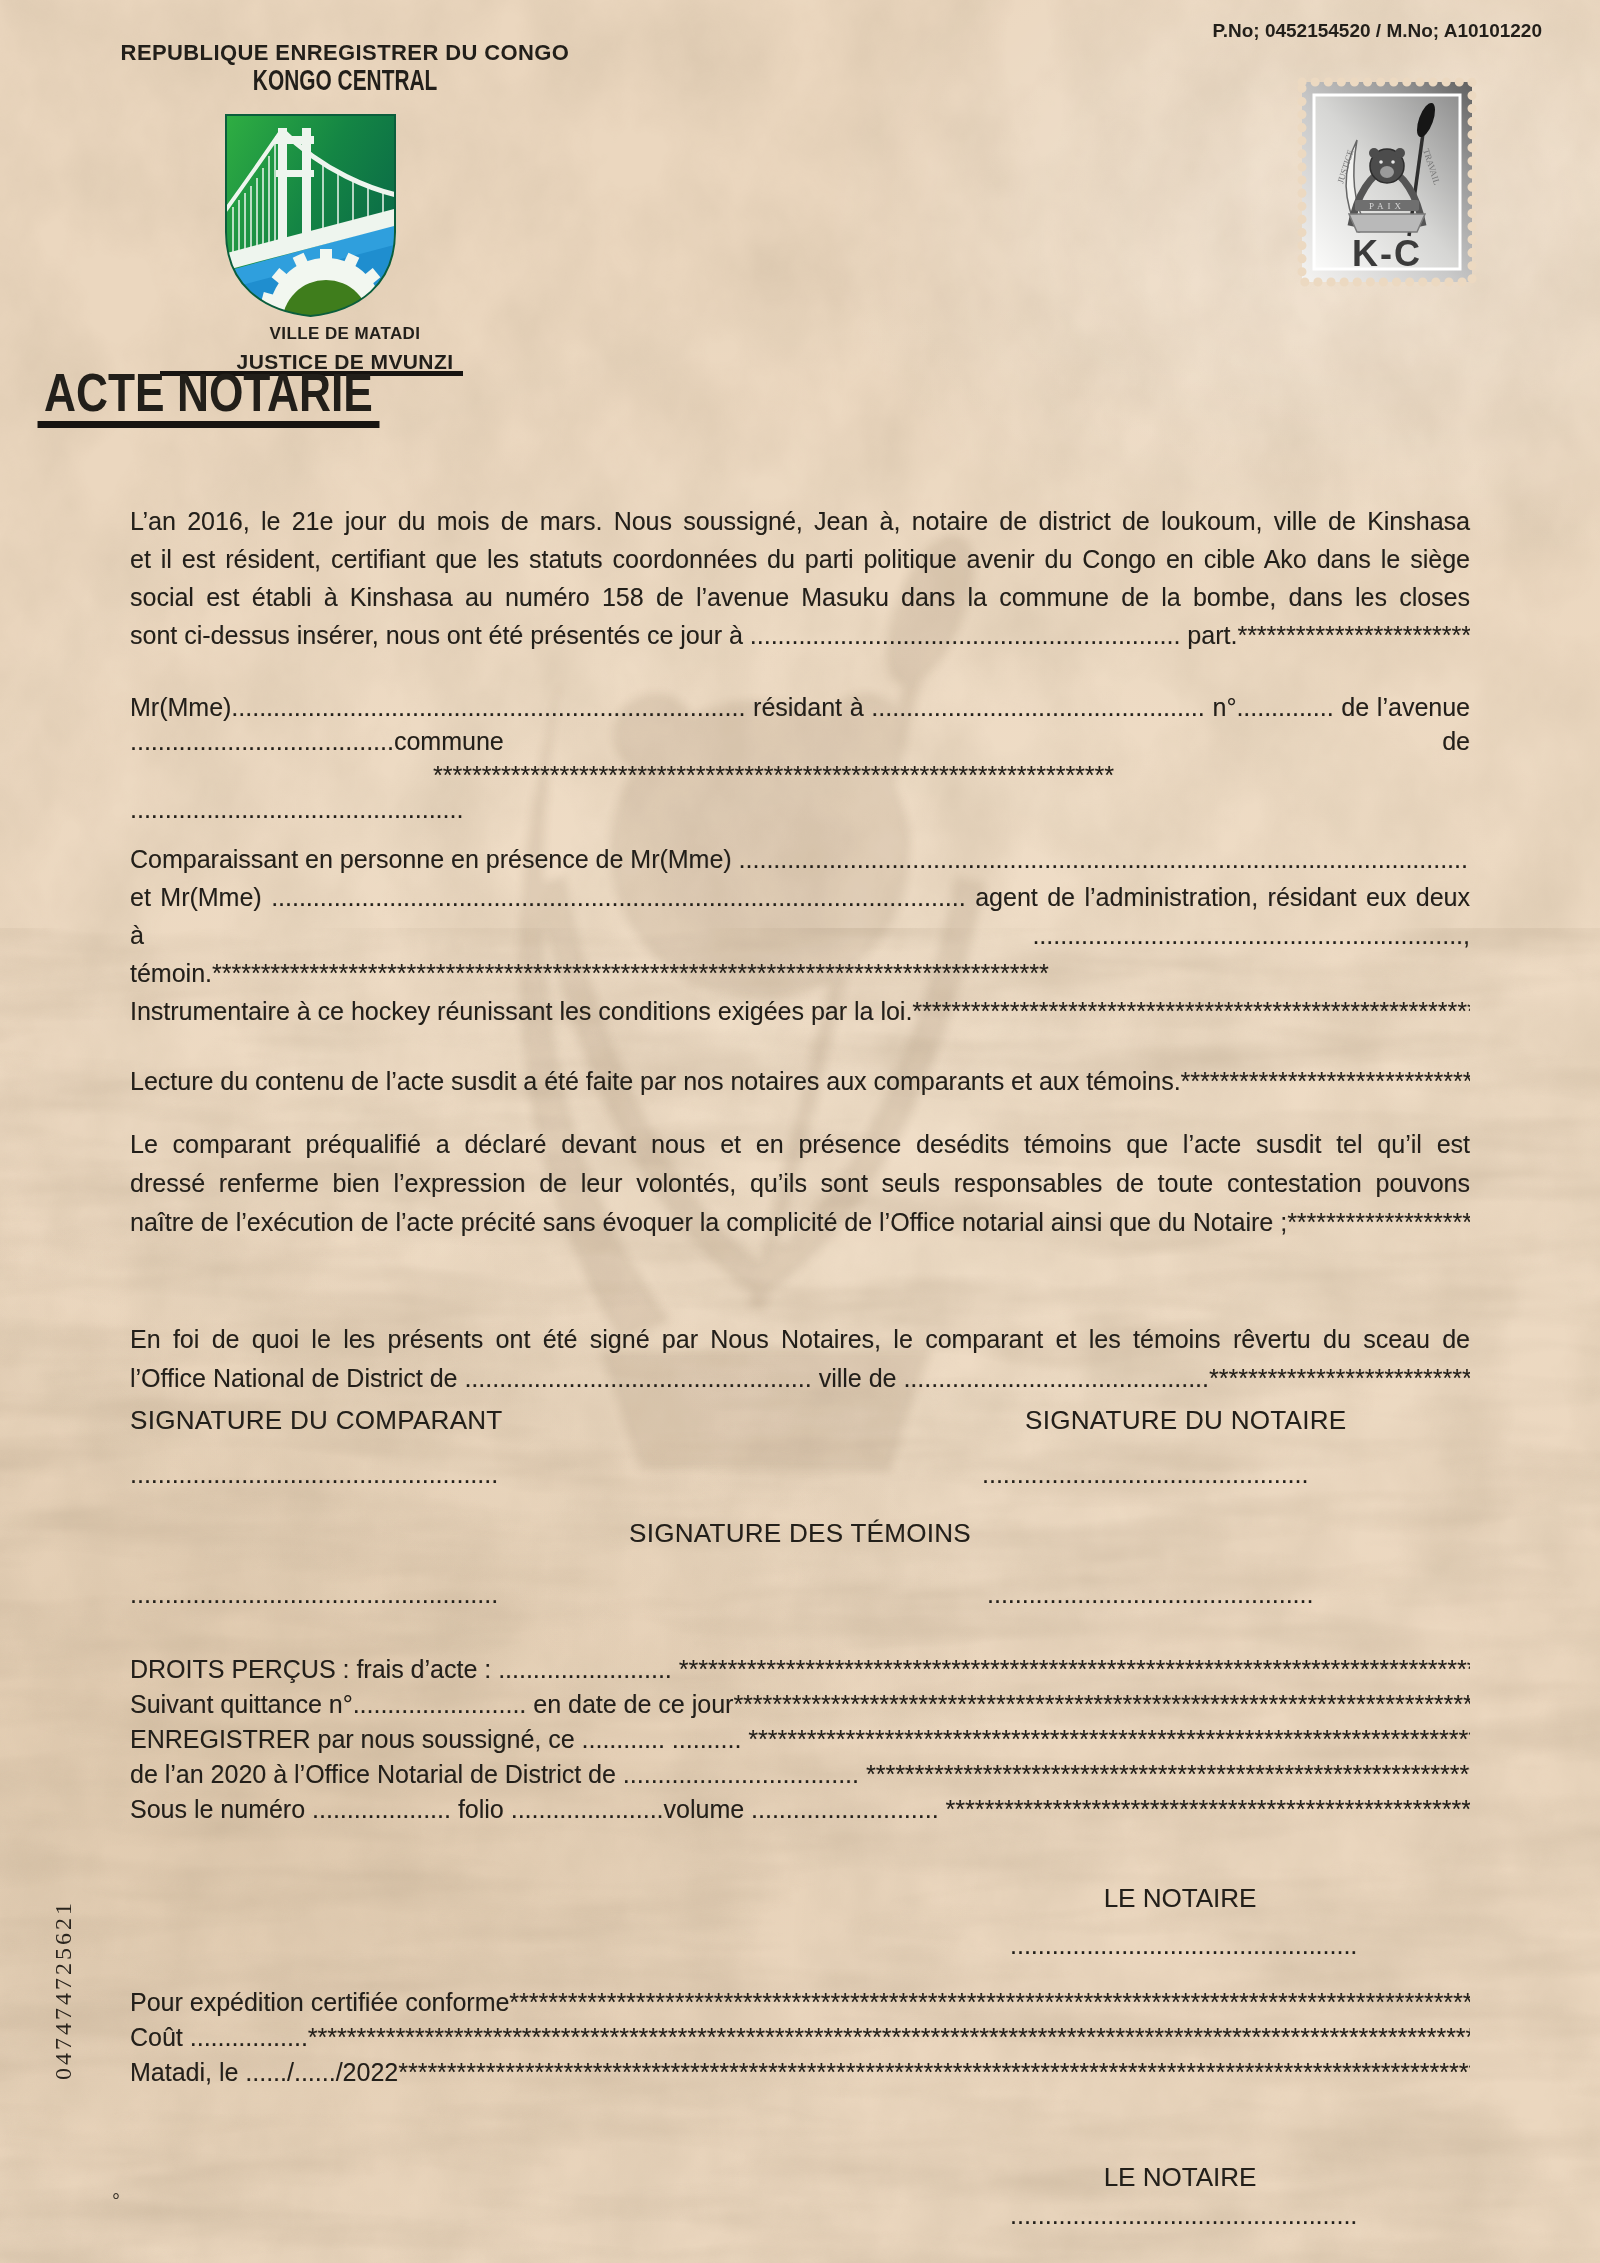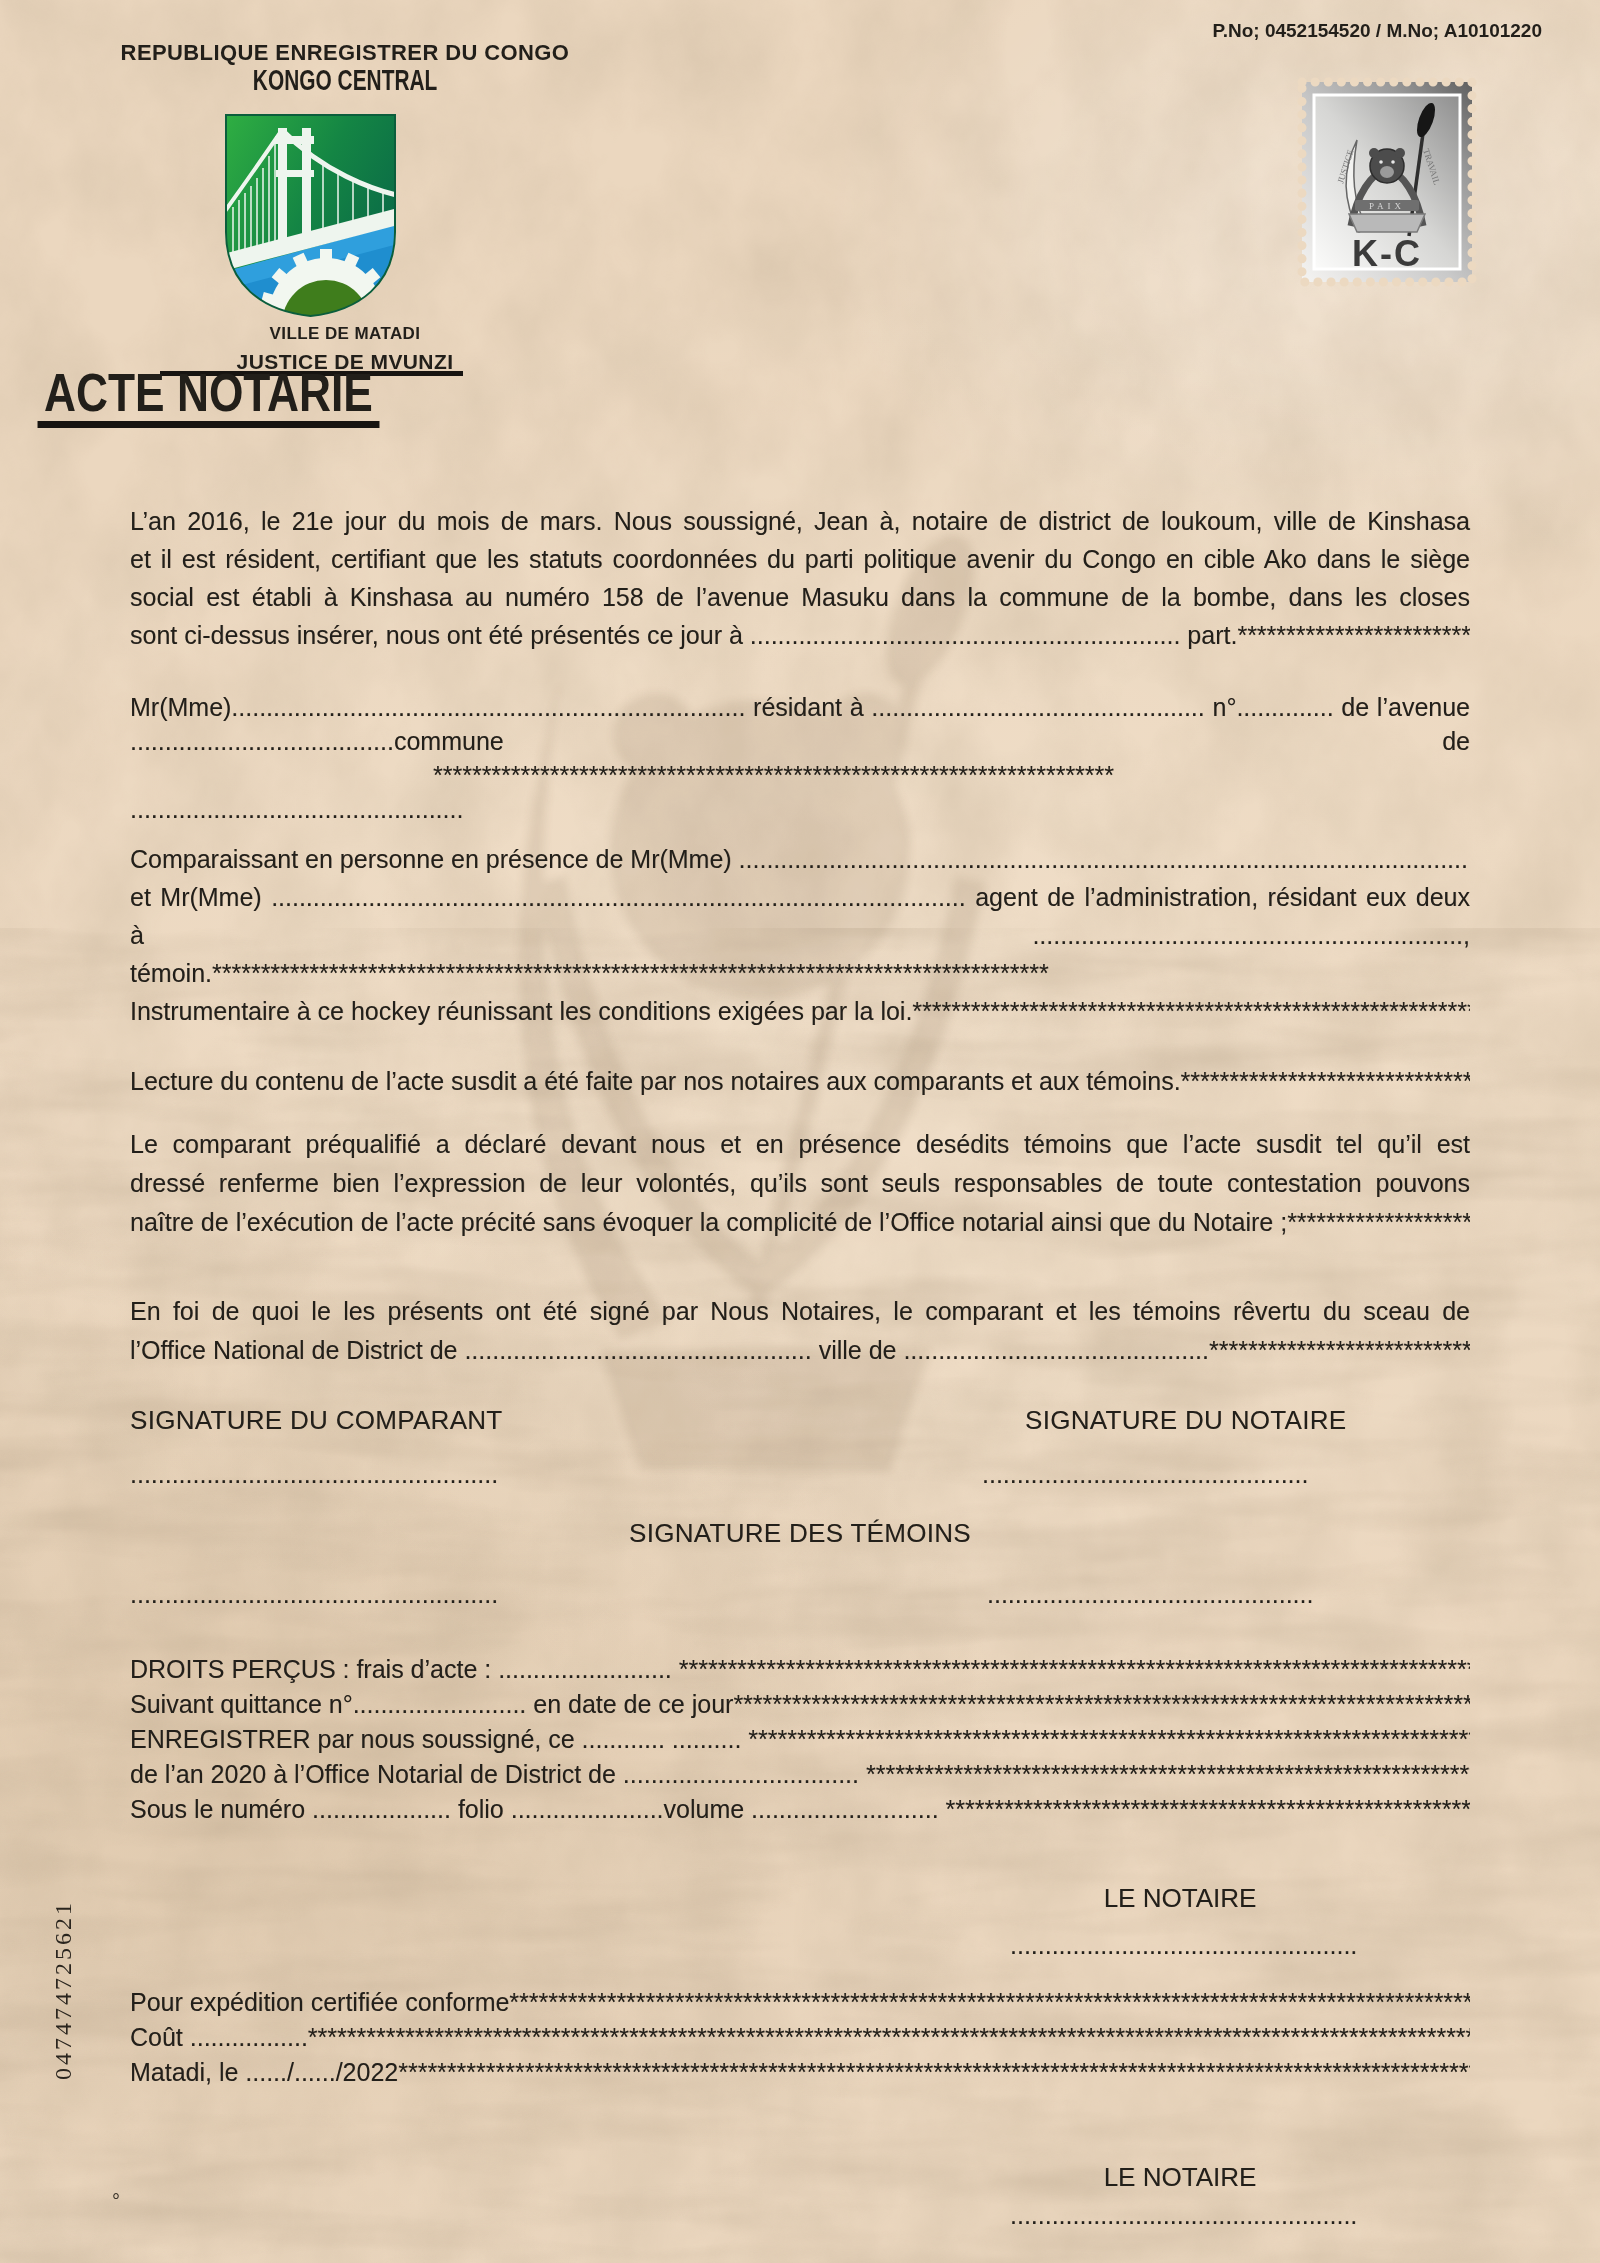--- a/index.html
+++ b/index.html
@@ -40,21 +40,21 @@
   .jl{text-align:justify;text-align-last:justify;}
   .fill{white-space:nowrap;overflow:hidden;width:1340px;}
   .flexline{display:flex;justify-content:space-between;white-space:nowrap;}
   .plain{white-space:nowrap;overflow:hidden;}
   .ind{margin-left:303px;}
   #p1{top:462px;line-height:38px;}
   #p2{top:650px;line-height:34px;}
   #p3{top:800px;line-height:38px;}
   #p4{top:1022px;line-height:38px;}
   #p5{top:1085px;line-height:39px;}
-  #p6{top:1252px;line-height:39px;}
+  #p6{top:1280px;line-height:39px;}
   .siglabel{font-size:26px;letter-spacing:0.3px;}
   #sigrow{top:1365px;height:32px;}
   #sigrow .right{position:absolute;left:895px;top:0;}
   #sigdots{top:1420px;height:30px;font-size:25px;}
   #sigdots .right{position:absolute;left:852px;top:0;}
   #temoins{top:1478px;}
   #temoinsdots{top:1540px;height:30px;font-size:25px;}
   #temoinsdots .right{position:absolute;left:857px;top:0;}
   #fees{top:1612px;line-height:35px;}
   #notary1-label{top:1843px;left:880px;width:340px;text-align:center;font-size:26px;}

